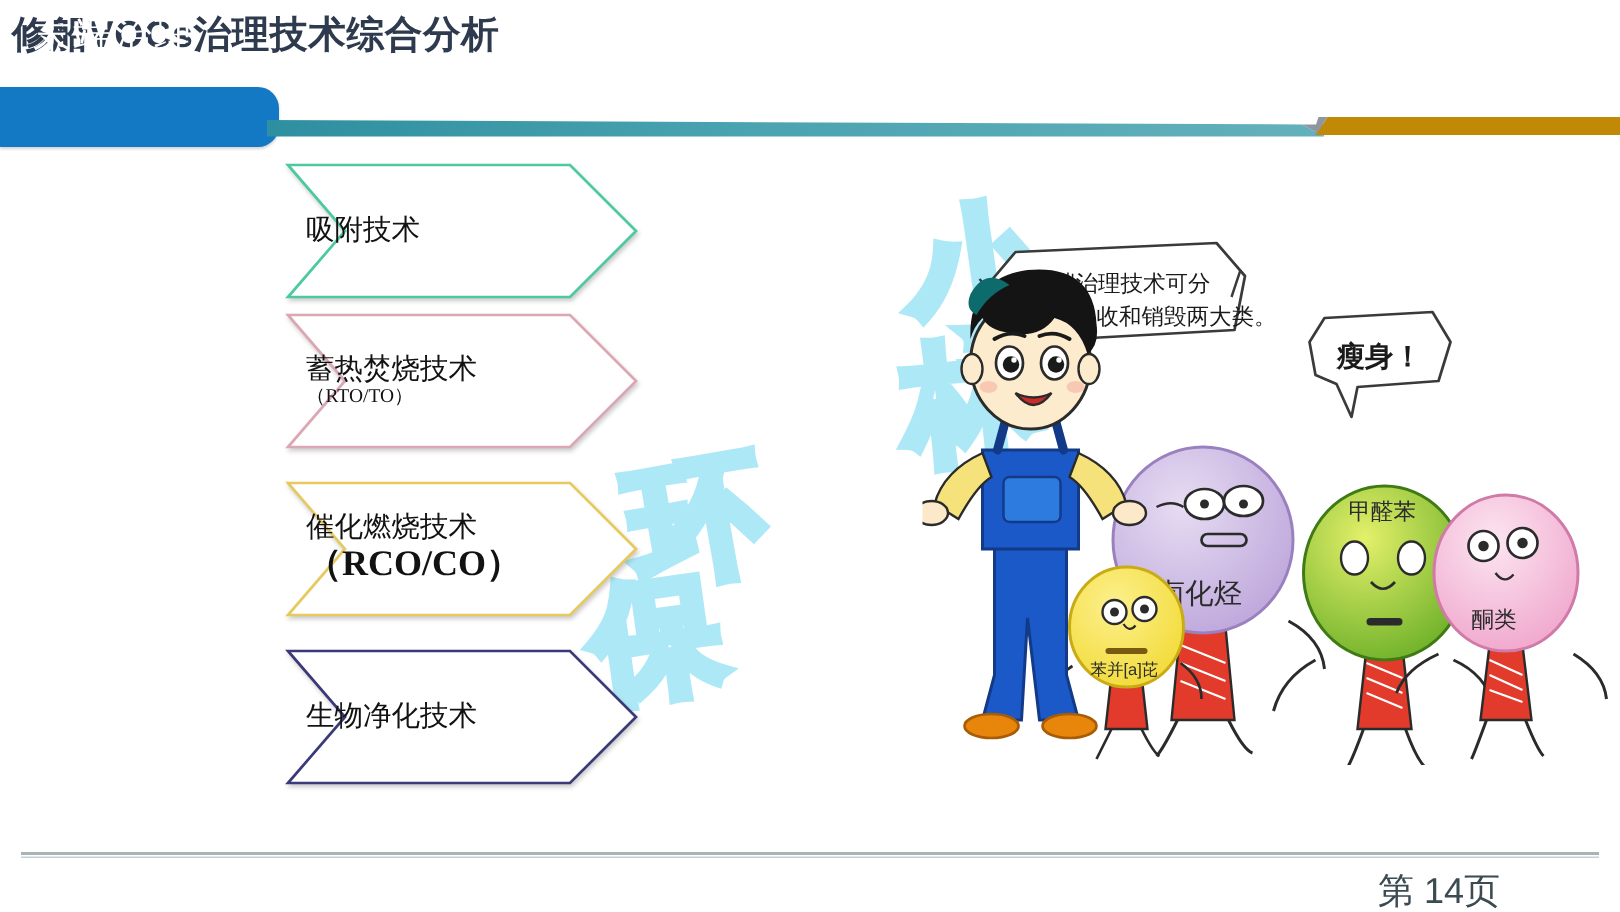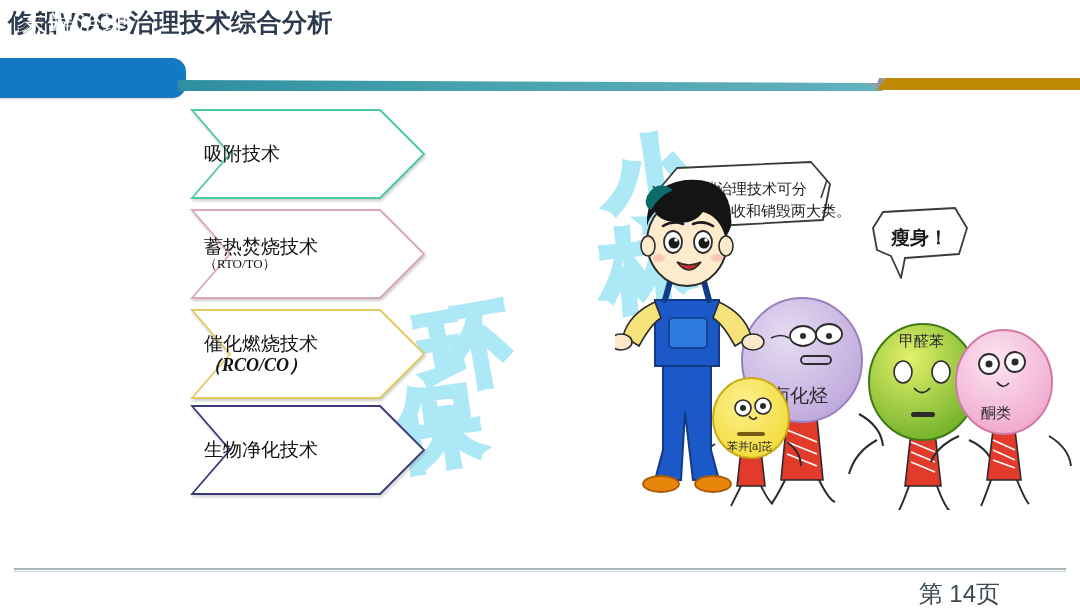--- a/index.html
+++ b/index.html
@@ -68,21 +68,21 @@
   .chev svg{position:absolute;left:0;top:0;display:block;
             filter:drop-shadow(1px 2px 1.5px rgba(120,120,120,.38));}
   .chev-label{
     position:absolute;left:0;top:0;width:236px;height:100%;
     display:flex;flex-direction:column;align-items:flex-start;justify-content:center;
     text-align:center;color:#121212;line-height:1.15;
     padding-left:14px;box-sizing:border-box;
   }
   .chev-l1{font-size:19px;font-family:"Liberation Sans","DejaVu Sans",sans-serif;}
   .chev-l2{font-size:13px;font-family:"Liberation Serif","DejaVu Serif",serif;}
-  .chev-l2.ital{font-style:italic;font-weight:bold;font-size:18px;}
+  .chev-l2.ital{font-weight:bold;font-size:24px;}
 
   
   .illus{position:absolute;left:615px;top:150px;width:460px;height:360px;}
   .illus svg{display:block;}
 
   
   .footer-rule{
     position:absolute;left:14px;top:568px;width:1052px;height:4px;
   }
   .footer-rule .r1{position:absolute;left:0;top:0;width:100%;height:2px;background:#A8B4B8;}
@@ -135,31 +135,31 @@
 
     <div class="chev" style="height:92px;margin-bottom:8px;">
       <svg width="236" height="92" viewBox="0 0 236 92">
         <polygon points="2,2 190,2 234,46 190,90 2,90 40,46" fill="#FFFFFF" stroke="#4CC9A0" stroke-width="1.8"></polygon>
       </svg>
       <div class="chev-label">
         <span class="chev-l1">吸附技术</span>
       </div>
     </div>
 
-    <div class="chev" style="height:92px;margin-bottom:8px;">
+    <div class="chev" style="height:92px;margin-bottom:20px;">
       <svg width="236" height="92" viewBox="0 0 236 92">
         <polygon points="2,2 190,2 234,46 190,90 2,90 40,46" fill="#FFFFFF" stroke="#DCA7B4" stroke-width="1.8"></polygon>
       </svg>
       <div class="chev-label">
         <span class="chev-l1">蓄热焚烧技术</span>
         <span class="chev-l2">（RTO/TO）</span>
       </div>
     </div>
 
-    <div class="chev" style="height:92px;margin-bottom:4px;">
+    <div class="chev" style="height:92px;margin-bottom:20px;">
       <svg width="236" height="92" viewBox="0 0 236 92">
         <polygon points="2,2 190,2 234,46 190,90 2,90 40,46" fill="#FFFFFF" stroke="#E6CA60" stroke-width="1.8"></polygon>
       </svg>
       <div class="chev-label">
         <span class="chev-l1">催化燃烧技术</span>
         <span class="chev-l2 ital">（RCO/CO）</span>
       </div>
     </div>
 
     <div class="chev" style="height:92px;">

